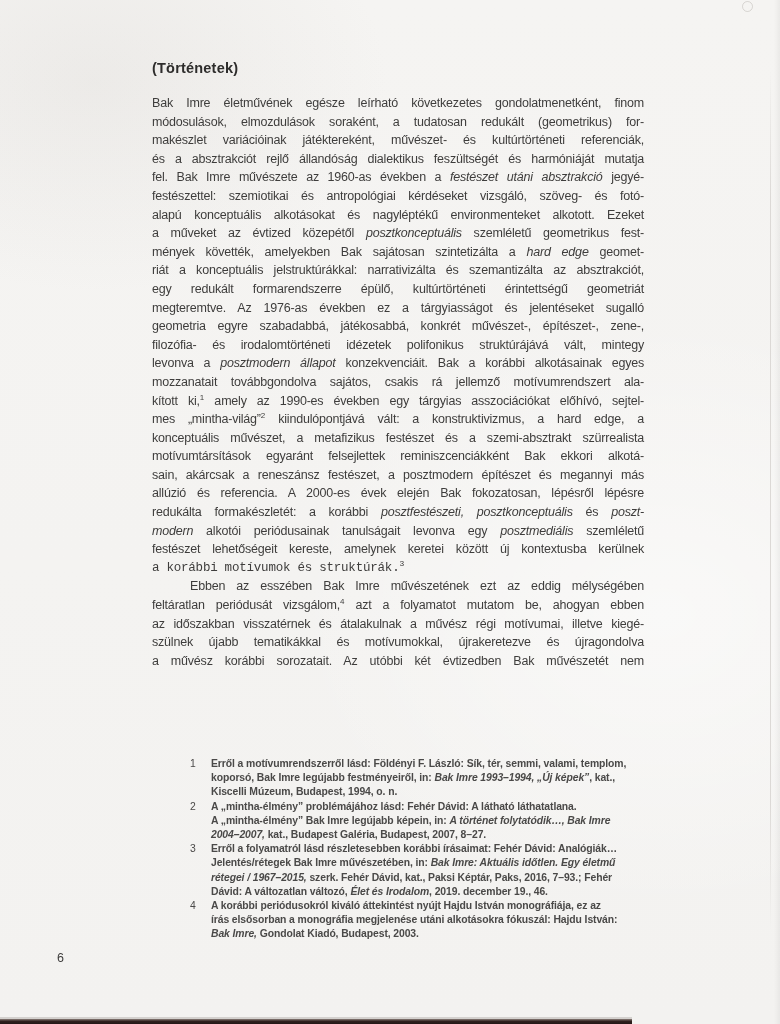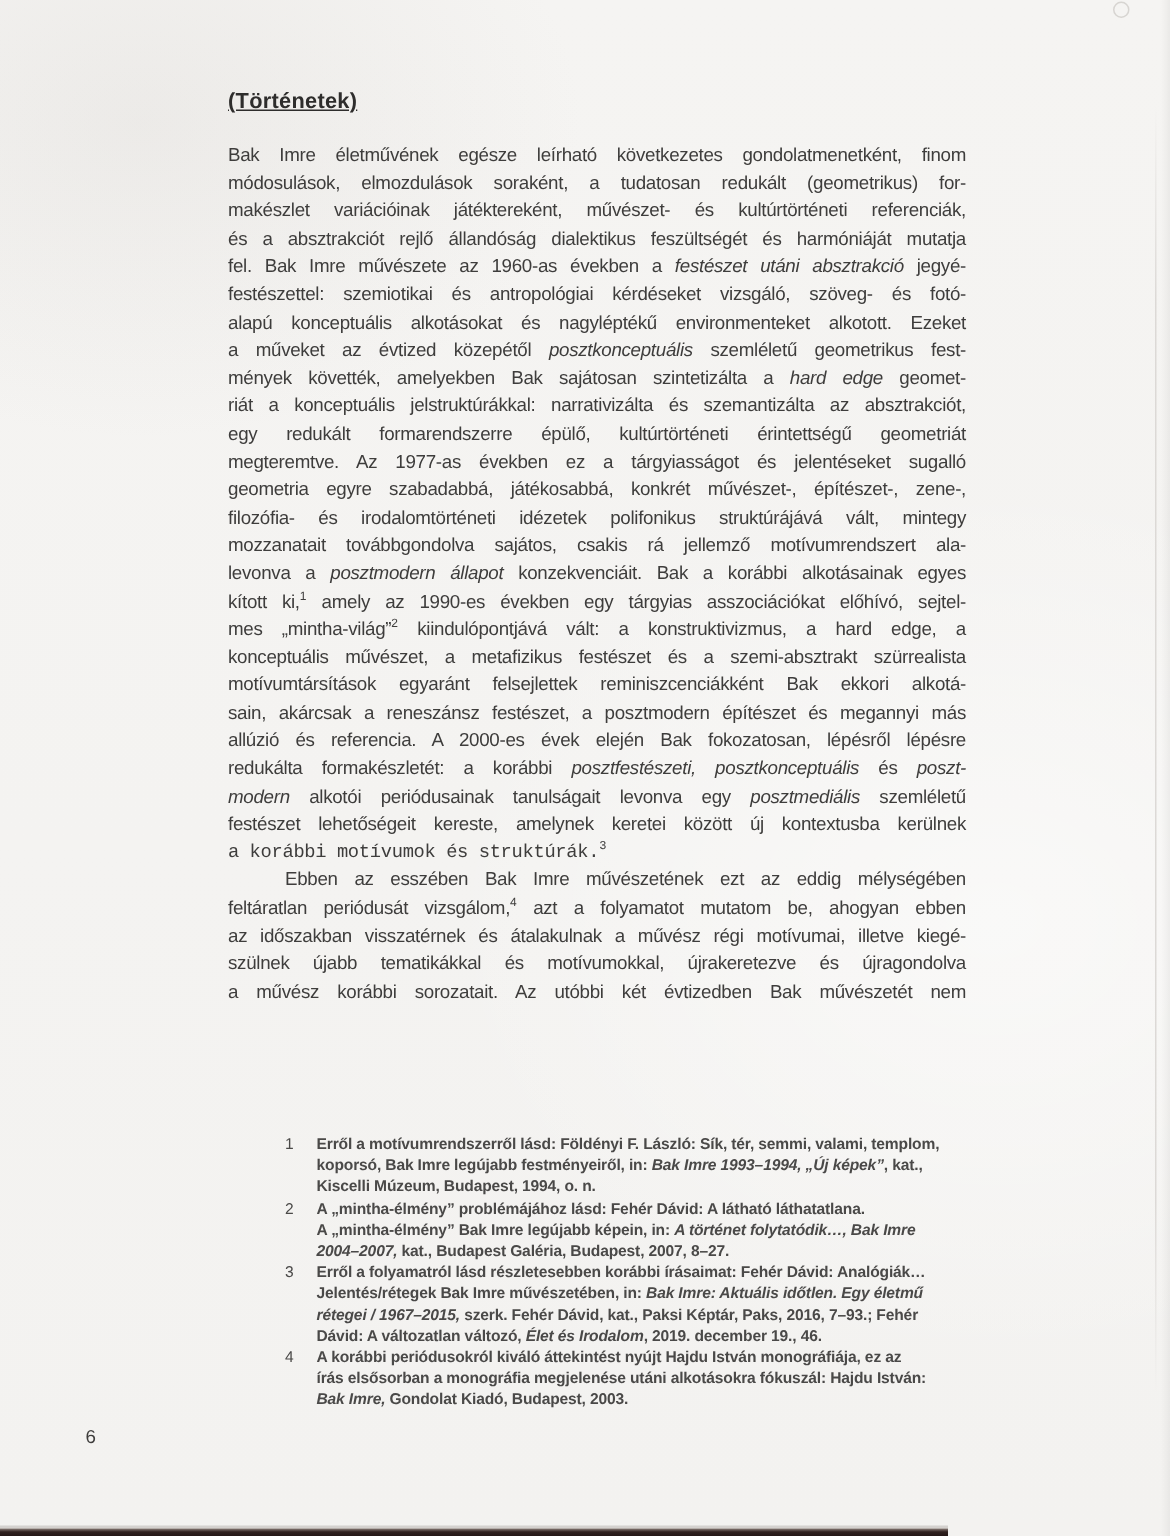--- a/index.html
+++ b/index.html
@@ -9,21 +9,21 @@
     margin:0 auto;
     background:
       radial-gradient(420px 300px at 12% 8%, rgba(210,206,202,0.25), rgba(0,0,0,0) 70%),
       radial-gradient(500px 400px at 85% 60%, rgba(255,255,255,0.5), rgba(0,0,0,0) 75%),
       linear-gradient(180deg,#f5f4f2 0%,#f4f3f1 55%,#f3f2f0 100%);
     font-family:"Liberation Sans", sans-serif;
     overflow:hidden;
   }
   .title{
     position:absolute;left:152px;top:60px;
-    font-size:14.5px;font-weight:700;color:#2e2d2c;letter-spacing:.2px;text-decoration:underline;
+    font-size:14.5px;font-weight:700;color:#2e2d2c;letter-spacing:.2px;
   }
   .body{
     position:absolute;left:152px;top:94px;width:492px;
     color:#3e3d3c;font-size:12.5px;line-height:18.6px;letter-spacing:-0.2px;
     word-spacing:-0.2px;
   }
   .bline{text-align:justify;text-align-last:justify;}
   .bline.short{text-align:left;text-align-last:left;font-family:Liberation Mono, monospace;}
   .bline.indent{text-indent:38px;}
   .it{font-style:italic;}
@@ -72,25 +72,25 @@
         <div class="bline"><span>módosulások, elmozdulások soraként, a tudatosan redukált (geometrikus) for-</span></div>
         <div class="bline"><span>makészlet variációinak játéktereként, művészet- és kultúrtörténeti referenciák,</span></div>
         <div class="bline"><span>és a absztrakciót rejlő állandóság dialektikus feszültségét és harmóniáját mutatja</span></div>
         <div class="bline"><span>fel. Bak Imre művészete az 1960-as években a </span><span class="it">festészet utáni absztrakció</span><span> jegyé-</span></div>
         <div class="bline"><span>festészettel: szemiotikai és antropológiai kérdéseket vizsgáló, szöveg- és fotó-</span></div>
         <div class="bline"><span>alapú konceptuális alkotásokat és nagyléptékű environmenteket alkotott. Ezeket</span></div>
         <div class="bline"><span>a műveket az évtized közepétől </span><span class="it">posztkonceptuális</span><span> szemléletű geometrikus fest-</span></div>
         <div class="bline"><span>mények követték, amelyekben Bak sajátosan szintetizálta a </span><span class="it">hard edge</span><span> geomet-</span></div>
         <div class="bline"><span>riát a konceptuális jelstruktúrákkal: narrativizálta és szemantizálta az absztrakciót,</span></div>
         <div class="bline"><span>egy redukált formarendszerre épülő, kultúrtörténeti érintettségű geometriát</span></div>
-        <div class="bline"><span>megteremtve. Az 1977-as években ez a tárgyiasságot és jelentéseket sugalló</span></div>
+        <div class="bline"><span>megteremtve. Az 1976-as években ez a tárgyiasságot és jelentéseket sugalló</span></div>
         <div class="bline"><span>geometria egyre szabadabbá, játékosabbá, konkrét művészet-, építészet-, zene-,</span></div>
         <div class="bline"><span>filozófia- és irodalomtörténeti idézetek polifonikus struktúrájává vált, mintegy</span></div>
+        <div class="bline"><span>levonva a </span><span class="it">posztmodern állapot</span><span> konzekvenciáit. Bak a korábbi alkotásainak egyes</span></div>
         <div class="bline"><span>mozzanatait továbbgondolva sajátos, csakis rá jellemző motívumrendszert ala-</span></div>
-        <div class="bline"><span>levonva a </span><span class="it">posztmodern állapot</span><span> konzekvenciáit. Bak a korábbi alkotásainak egyes</span></div>
         <div class="bline"><span>kított ki,</span><sup>1</sup><span> amely az 1990-es években egy tárgyias asszociációkat előhívó, sejtel-</span></div>
         <div class="bline"><span>mes „mintha-világ”</span><sup>2</sup><span> kiindulópontjává vált: a konstruktivizmus, a hard edge, a</span></div>
         <div class="bline"><span>konceptuális művészet, a metafizikus festészet és a szemi-absztrakt szürrealista</span></div>
         <div class="bline"><span>motívumtársítások egyaránt felsejlettek reminiszcenciákként Bak ekkori alkotá-</span></div>
         <div class="bline"><span>sain, akárcsak a reneszánsz festészet, a posztmodern építészet és megannyi más</span></div>
         <div class="bline"><span>allúzió és referencia. A 2000-es évek elején Bak fokozatosan, lépésről lépésre</span></div>
         <div class="bline"><span>redukálta formakészletét: a korábbi </span><span class="it">posztfestészeti, posztkonceptuális</span><span> és </span><span class="it">poszt-</span></div>
         <div class="bline"><span class="it">modern</span><span> alkotói periódusainak tanulságait levonva egy </span><span class="it">posztmediális</span><span> szemléletű</span></div>
         <div class="bline"><span>festészet lehetőségeit kereste, amelynek keretei között új kontextusba kerülnek</span></div>
         <div class="bline short"><span>a korábbi motívumok és struktúrák.</span><sup>3</sup></div>

